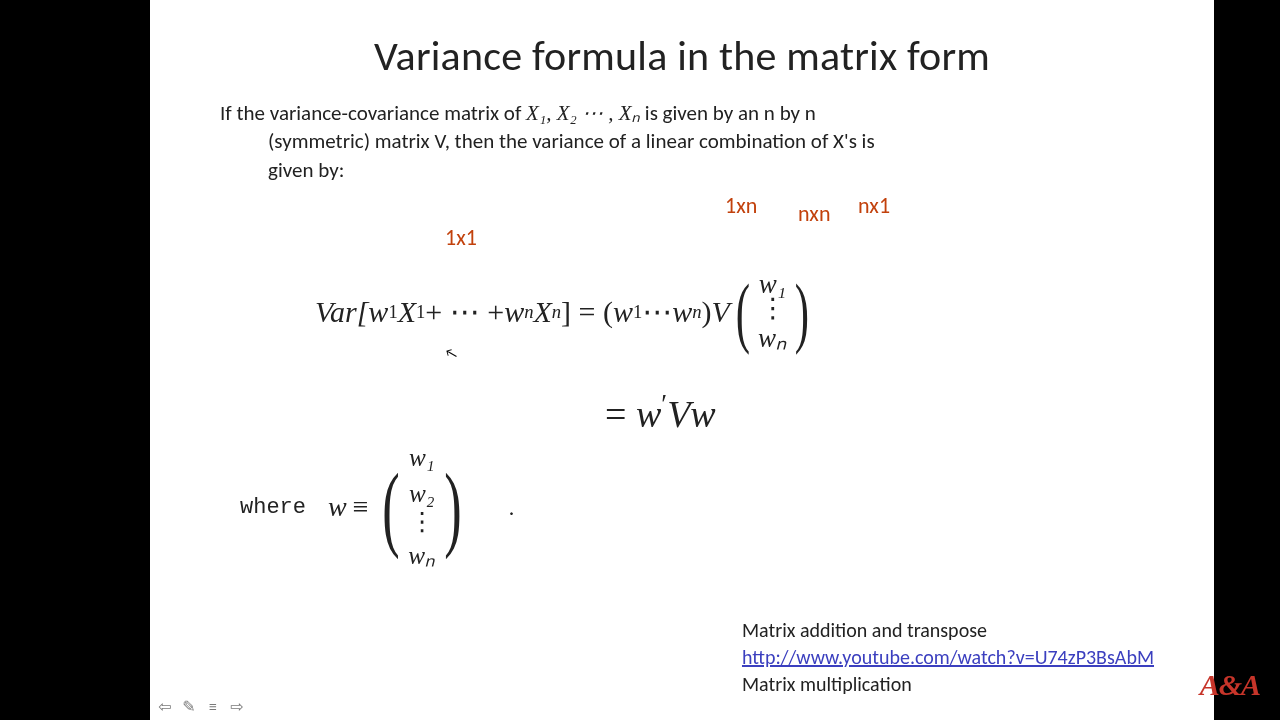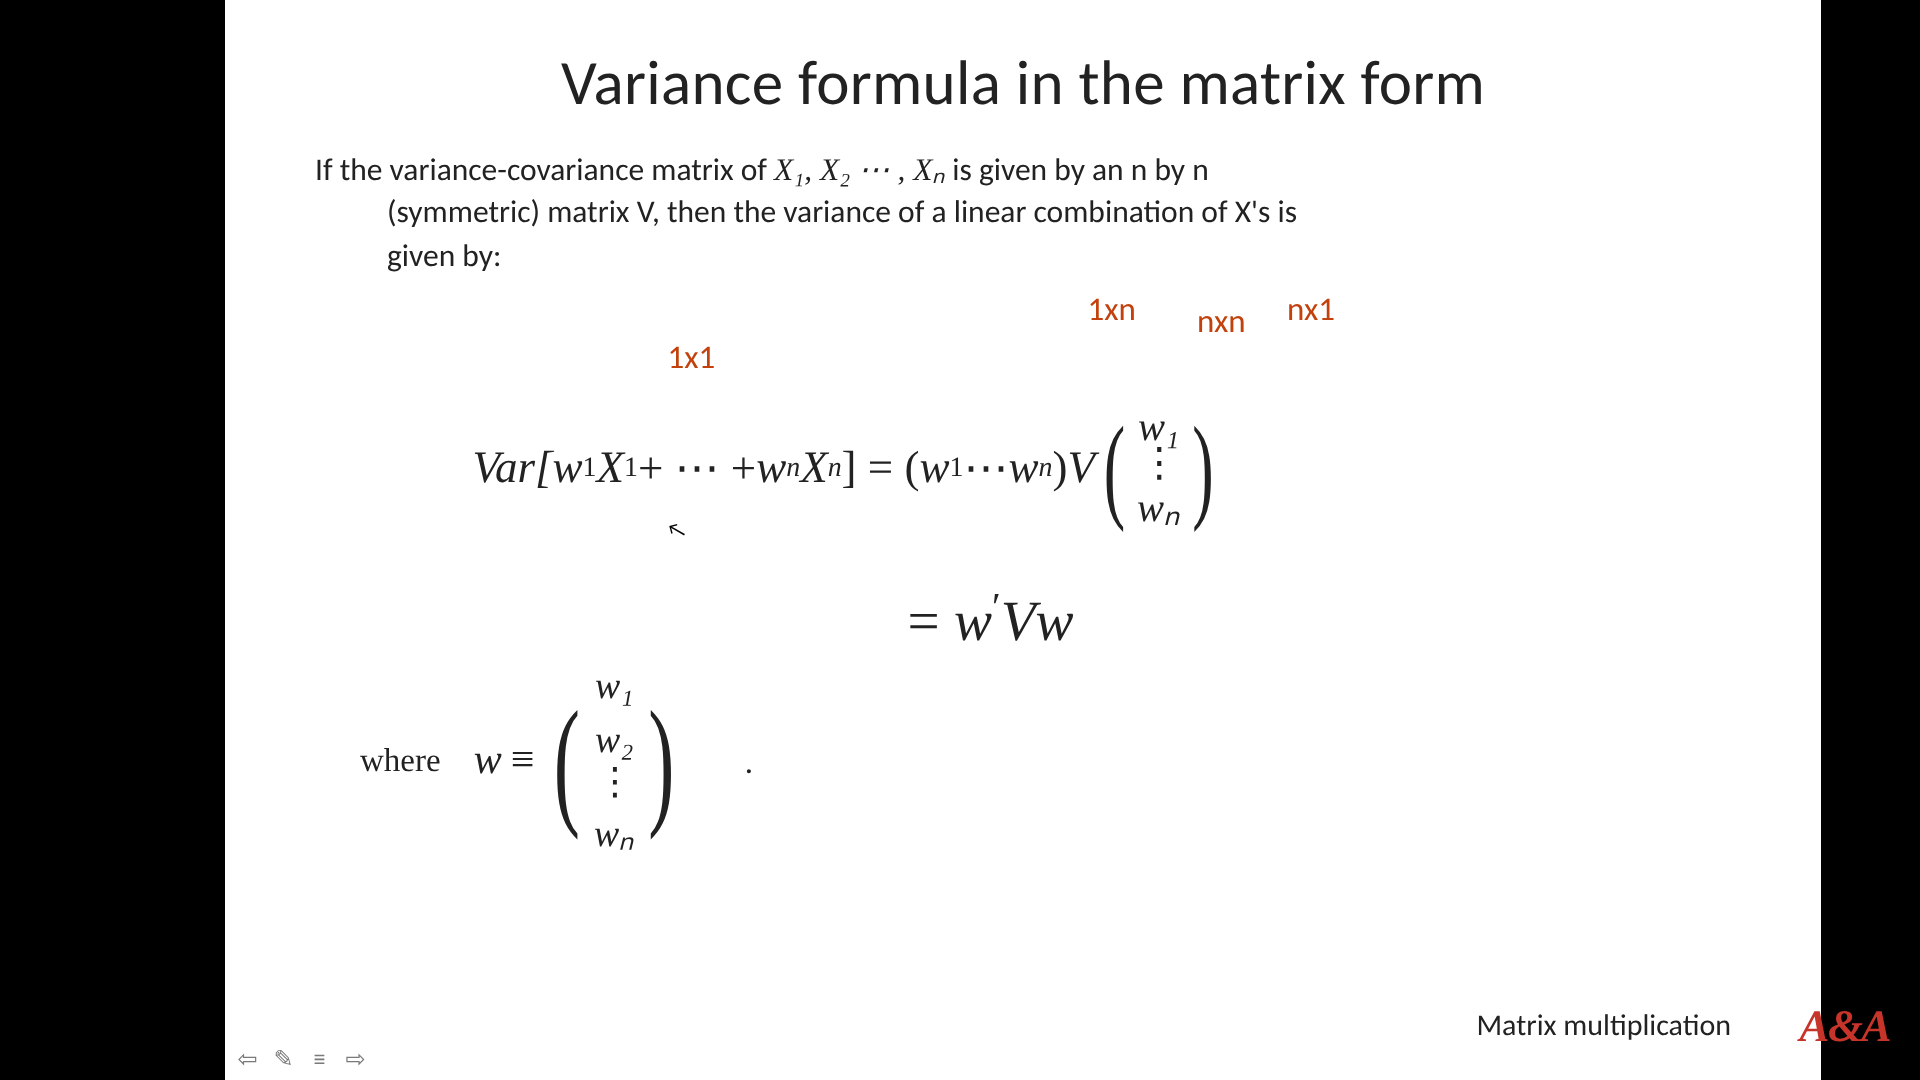--- a/index.html
+++ b/index.html
@@ -21,20 +21,21 @@
   .title {
     font-size: 42px;
     text-align: center;
     margin-bottom: 18px;
     font-weight: 400;
     letter-spacing: 0.2px;
   }
   .bodytext {
     font-size: 21px;
     line-height: 1.35;
+    margin-left: 10px;
     padding-left: 0;
   }
   .bodytext .cont {
     display: block;
     margin-left: 48px;
   }
   .mathx { font-family: "Times New Roman", serif; font-style: italic; }
   .arena {
     position: relative;
     width: 100%;
@@ -87,21 +88,21 @@
   }
   .eq2 .sup { font-size: 0.7em; vertical-align: super; font-style: normal; }
   .where-block {
     position: absolute;
     top: 260px; left: 30px;
     display: flex;
     align-items: center;
     gap: 22px;
   }
   .where-text {
-    font-family: Liberation Serif, serif;
+    font-family: Liberation Mono, monospace;
     font-size: 22px;
   }
   .w-def {
     font-size: 28px;
     font-style: italic;
     display: flex;
     align-items: center;
   }
   .w-def .bigparen .paren { font-size: 3.4em; }
   .w-def .bigparen .col { gap: 8px; }
@@ -229,20 +230,22 @@
           </span>
           <span class="paren">)</span>
         </span>
       </span>
       <span class="period">.</span>
     </div>
 
   </div>
 
   <div class="links-block">
+    <div>Matrix addition and transpose</div>
+    <div class="lnk">http://www.youtube.com/watch?v=U74zP3BsAbM</div>
     <div>Matrix multiplication</div>
   </div>
 
 </div>
 
 <div class="watermark">A&amp;A</div>
 
 <div class="nav-controls">
   <div class="btn">⇦</div>
   <div class="btn">✎</div>

